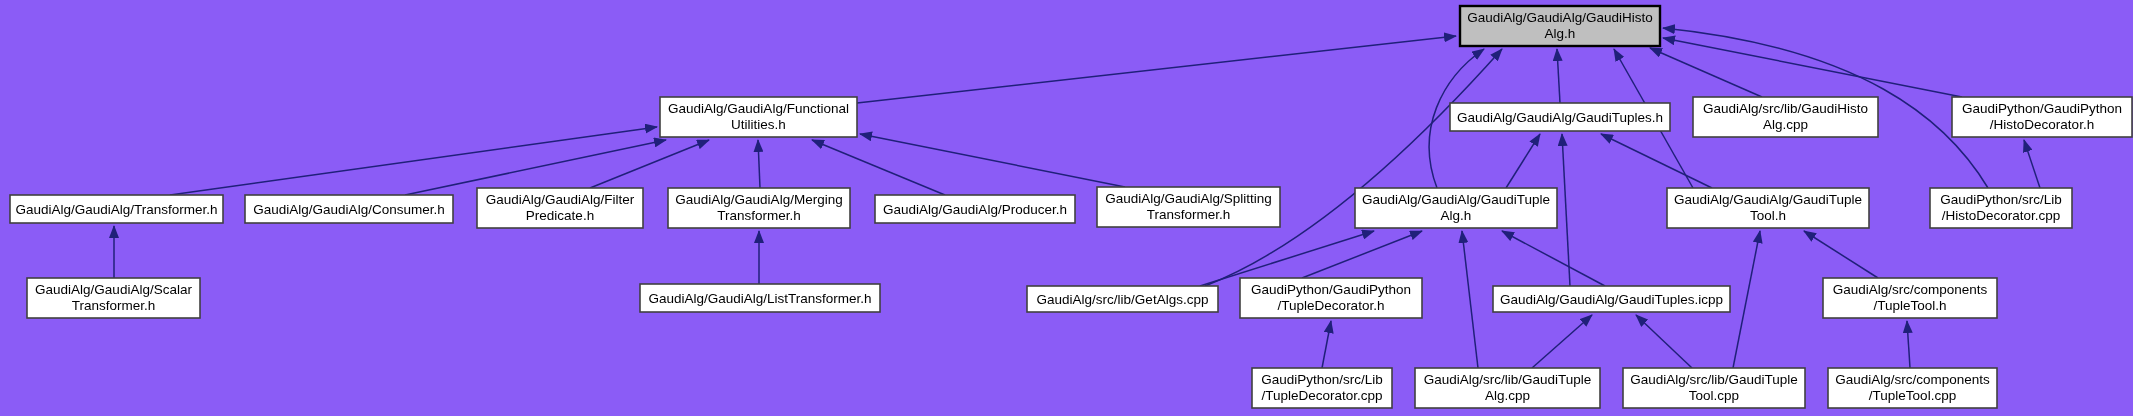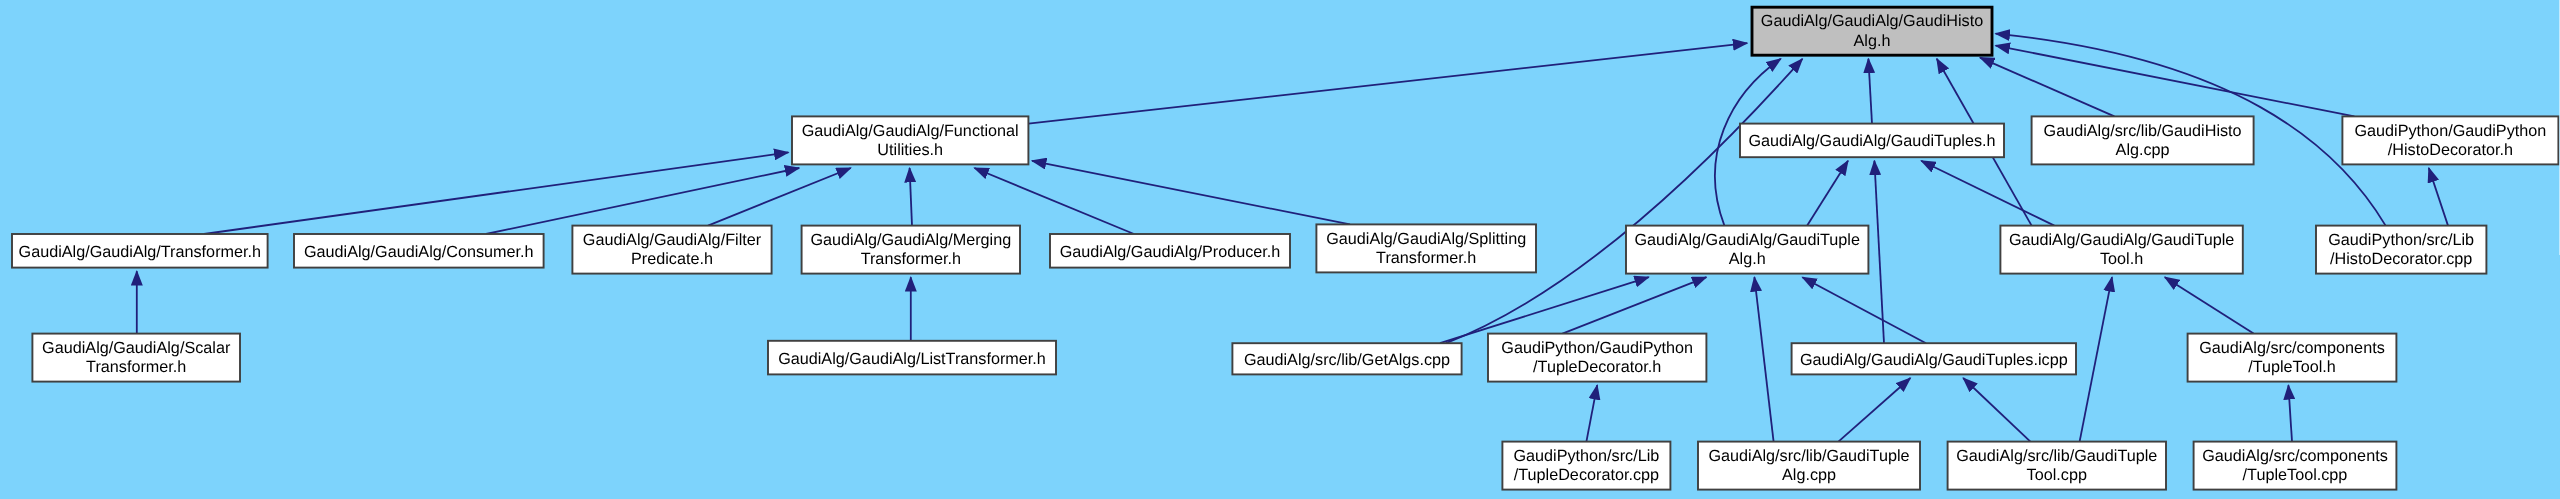--- a/index.html
+++ b/index.html
@@ -5,21 +5,21 @@
   html, body {
     margin: 0;
     padding: 0;
     background: #ffffff;
     font-family: "Liberation Sans", "DejaVu Sans", sans-serif;
   }
   #graph-wrap {
     width: 2133px;
     height: 416px;
     position: relative;
-    background: #7dd3fc;
+    background: #8b5cf6;
   }
   svg { display: block; }
   .node rect {
     fill: #ffffff;
     stroke: #404040;
     stroke-width: 1.6;
   }
   .node.root rect {
     fill: #bfbfbf;
     stroke: #000000;

